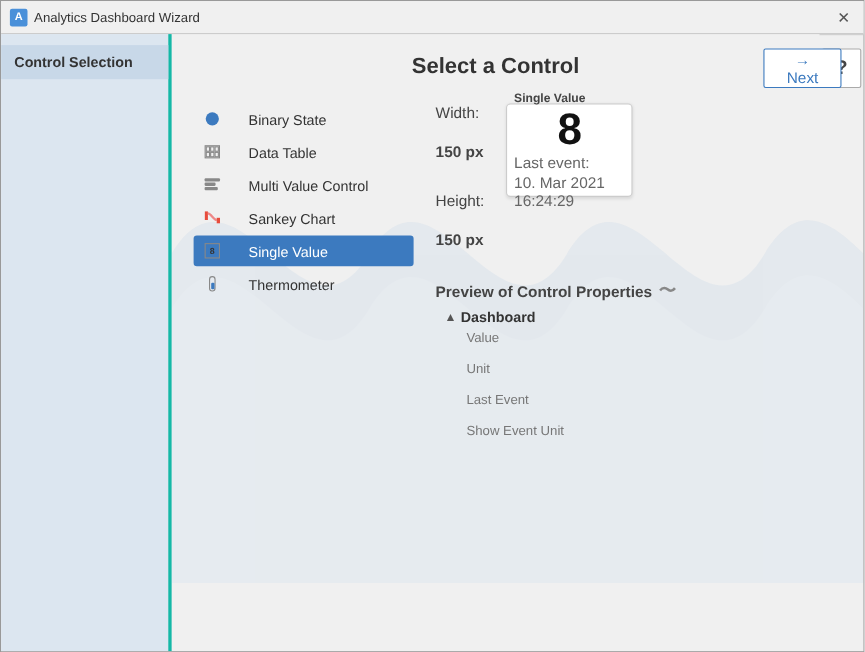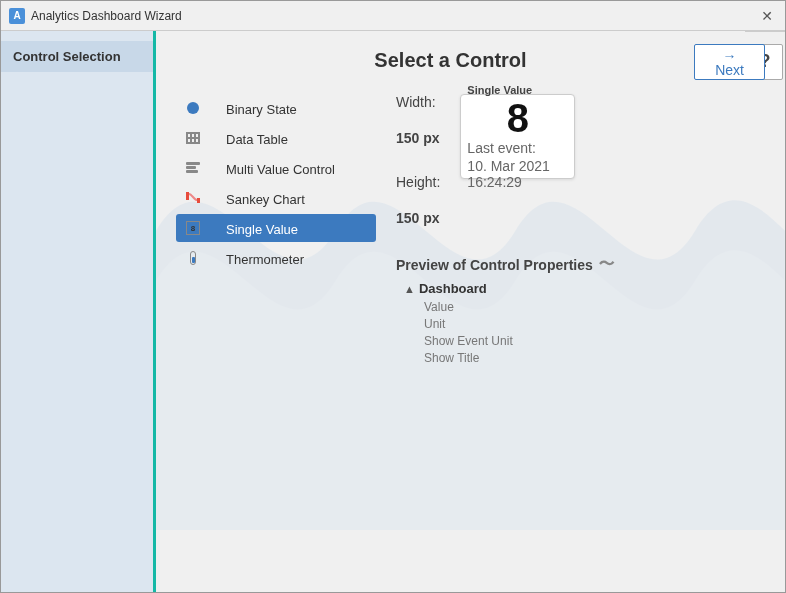--- a/index.html
+++ b/index.html
@@ -255,21 +255,21 @@
       margin-bottom: 4px;
     }
     .tree-arrow {
       color: #555;
       font-size: 11px;
     }
     .tree-items {
       margin-left: 20px;
       display: flex;
       flex-direction: column;
-      gap: 3px;
+      gap: 14px;
     }
     .tree-item {
       font-size: 12px;
       color: #777;
     }
 
     
     .footer {
       height: 60px;
       border-top: 1px solid #ccc;
@@ -521,22 +521,22 @@
                 <span class="props-wavy">〜</span>
               </div>
               <div class="props-tree">
                 <div class="tree-group-header">
                   <span class="tree-arrow">▲</span>
                   <span>Dashboard</span>
                 </div>
                 <div class="tree-items">
                   <span class="tree-item">Value</span>
                   <span class="tree-item">Unit</span>
+                  <span class="tree-item">Last Event</span>
                   <span class="tree-item">Show Event Unit</span>
-                  <span class="tree-item">Show Title</span>
                 </div>
               </div>
             </div>
           </div>
         </div>
       </div>
 
       <div class="footer">
         <div class="footer-checkbox">
           <div class="checkbox-box">✕</div>

